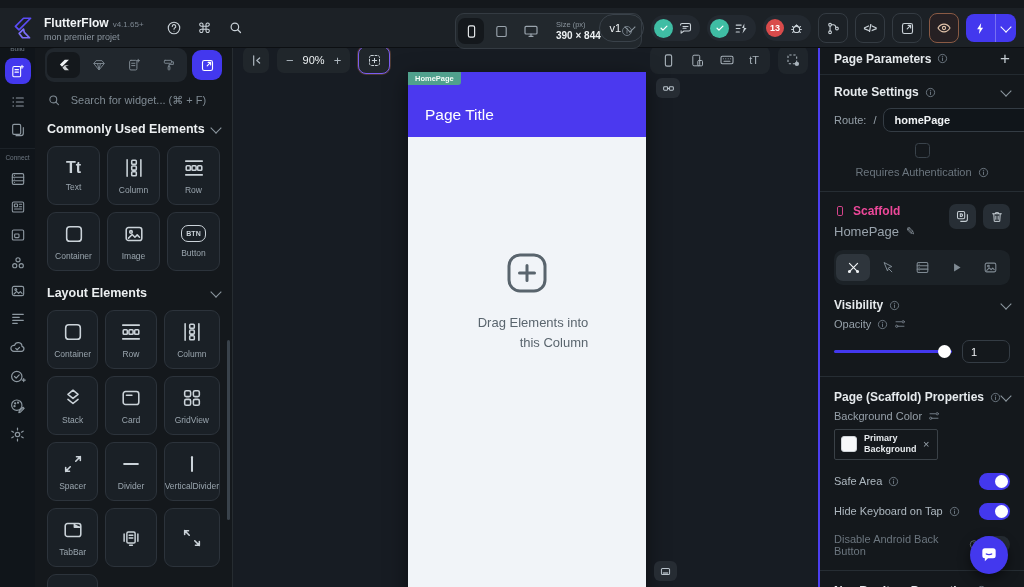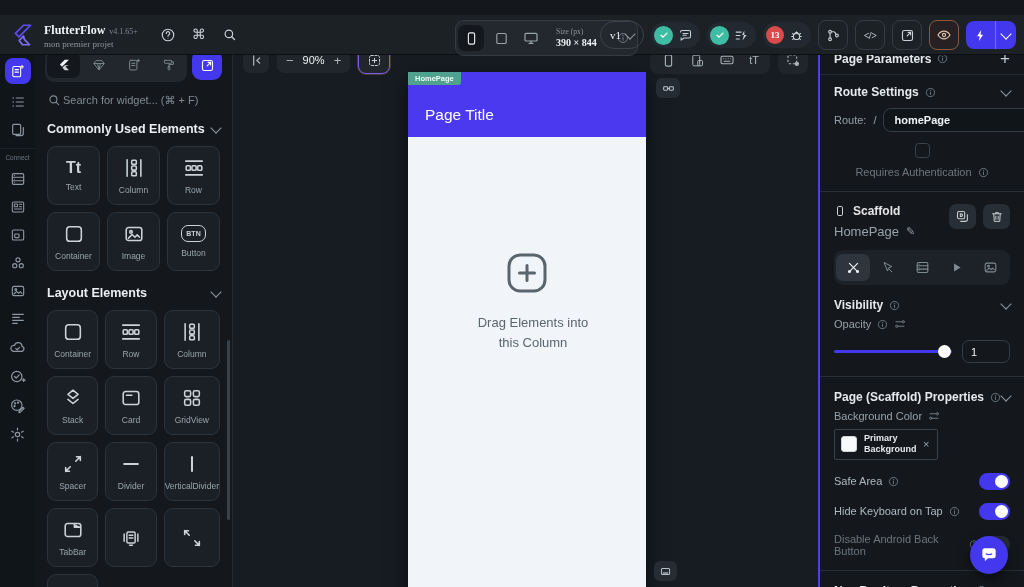--- a/index.html
+++ b/index.html
@@ -2,22 +2,22 @@
 <html><head>
 <meta charset="utf-8">
 <style>
   html,body{margin:0;padding:0;background:#0d1114;}
   #app{position:relative;width:1024px;height:587px;overflow:hidden;background:#14181C;
        font-family:"Liberation Sans",sans-serif;color:#E8ECEF;-webkit-font-smoothing:antialiased;}
   svg.ic{display:block;}
   .chev{width:7px;height:7px;border-right:1.6px solid #8D98A1;border-bottom:1.6px solid #8D98A1;
         transform:rotate(45deg);margin-top:-3px;}
   
-  .topbar{position:absolute;left:0;top:15px;width:1024px;height:40px;background:#1C2126;
-          border-bottom:1px solid #0c0f12;display:flex;align-items:center;padding:0 10px;box-sizing:border-box;z-index:20;font-family:Liberation Serif, serif;}
+  .topbar{position:absolute;left:0;top:8px;width:1024px;height:40px;background:#1C2126;
+          border-bottom:1px solid #0c0f12;display:flex;align-items:center;padding:0 10px;box-sizing:border-box;z-index:20;}
   .logo{width:26px;height:26px;margin-right:8px;}
   .title-block{line-height:1.15;margin-right:14px;}
   .app-name{font-size:12px;font-weight:bold;color:#F2F5F7;}
   .app-ver{font-size:8px;color:#7D8791;margin-left:4px;font-weight:normal;}
   .proj{font-size:9px;color:#8A949D;}
   .tb-ico{color:#C9D1D7;margin:0 8px;cursor:pointer;}
   .cmd{font-size:14px;color:#C9D1D7;}
   .device-group{position:absolute;left:455px;top:5px;height:30px;background:#22282D;border:1px solid #343B42;
                 border-radius:9px;display:flex;align-items:center;padding:2px 8px 2px 2px;gap:4px;}
   .dev-btn{width:26px;height:26px;border-radius:7px;display:flex;align-items:center;justify-content:center;color:#9AA4AD;cursor:pointer;}
@@ -51,21 +51,21 @@
             justify-content:center;margin:2px 0 4px;cursor:pointer;}
   .rail-div{width:35px;height:1px;background:#1c2228;margin:4px 0 0;}
   
   .widgets{position:absolute;left:35px;top:40px;bottom:0;width:198px;background:#14181C;border-right:1px solid #262C31;
            box-sizing:border-box;overflow:hidden;}
   .wtoolbar{display:flex;align-items:center;justify-content:space-between;margin:8px 10px 0;}
   .wtabs{background:#21272D;border-radius:9px;height:30px;display:flex;align-items:center;padding:2px;gap:2px;}
   .wtab{width:33px;height:26px;border-radius:7px;display:flex;align-items:center;justify-content:center;color:#7F8A93;cursor:pointer;}
   .wtab.sel{background:#14181C;color:#F0F3F5;}
   .wadd{width:30px;height:30px;border-radius:9px;background:#4338EE;color:#fff;display:flex;align-items:center;justify-content:center;cursor:pointer;}
-  .wsearch{display:flex;align-items:center;gap:0;margin:11px 12px 0;color:#7F8A93;}
+  .wsearch{display:flex;align-items:center;gap:8px;margin:11px 12px 0;color:#7F8A93;}
   .wsearch input{background:transparent;border:none;outline:none;color:#C9D1D7;font-size:11px;width:150px;
                  font-family:"Liberation Sans",sans-serif;}
   .wsearch input::placeholder{color:#7F8A93;}
   .wsec{display:flex;align-items:center;justify-content:space-between;margin:15px 12px 10px;}
   .wsec .t{font-size:12.5px;font-weight:bold;color:#ECEFF1;}
   .wgrid{display:grid;grid-template-columns:repeat(3,1fr);gap:7px;margin:0 12px;}
   .tile{background:#1A2026;border:1px solid #2C333B;border-radius:9px;height:57px;display:flex;flex-direction:column;
         align-items:center;justify-content:center;gap:6px;cursor:pointer;color:#CBD3D9;}
   .tile .tl{font-size:8.5px;color:#9AA5AE;}
   .tt-glyph{font-size:16px;font-weight:bold;color:#CBD3D9;line-height:1;}
@@ -88,21 +88,21 @@
   .tT{font-size:11px;color:#A9B3BB;cursor:pointer;}
   .cbox{width:30px;height:28px;background:#1F252B;border-radius:8px;display:flex;align-items:center;justify-content:center;color:#A9B3BB;cursor:pointer;}
   .phone{position:absolute;left:175px;top:32px;width:238px;height:560px;background:#F1F4F8;
          box-shadow:0 6px 22px rgba(0,0,0,.5);border-radius:1px;}
   .appbar{position:relative;height:65px;background:#4B39EF;}
   .ptag{position:absolute;left:0;top:0;background:#50A18D;color:#F2FBF7;font-size:7.5px;font-weight:bold;
         padding:2px 7px;border-radius:0 0 3px 0;}
   .ptitle{position:absolute;left:17px;bottom:13px;font-size:15.5px;color:#FFFFFF;font-weight:500;}
   .pbody{display:flex;flex-direction:column;align-items:center;}
   .plus-box{margin-top:112px;color:#59646D;}
-  .hint{margin-top:16px;font-size:13px;color:#5A656E;text-align:center;line-height:1.5;margin-left:12px;}
+  .hint{margin-top:16px;font-size:13px;color:#5A656E;text-align:right;line-height:1.5;margin-left:12px;}
   .side-btn{position:absolute;background:#262C33;border-radius:6px;display:flex;align-items:center;justify-content:center;
             color:#B8C2CA;cursor:pointer;}
   .link-btn{left:423px;top:38px;width:24px;height:20px;}
   .frame-btn{left:421px;top:521px;width:23px;height:20px;}
   .resize-line{position:absolute;left:818px;top:40px;bottom:0;width:2px;background:#4C3FF0;z-index:15;}
   
   .props{position:absolute;left:820px;right:0;top:40px;bottom:0;background:#14181C;box-sizing:border-box;
          padding:0 14px;overflow:hidden;}
   .prow{display:flex;align-items:center;justify-content:space-between;}
   .ptl{display:flex;align-items:center;gap:6px;font-size:12px;font-weight:bold;color:#E6EAED;}
@@ -111,21 +111,21 @@
   .info{color:#6F7983;}
   .plus-g{font-size:17px;color:#C6CED4;font-weight:normal;cursor:pointer;line-height:1;}
   .pdiv{height:1px;background:#232A30;margin:7px -14px 0;}
   .gapdiv{height:1px;background:#262D33;margin:13px -14px 0;}
   .route-row{display:flex;align-items:center;margin-top:9px;gap:7px;}
   .route-input{flex:1;height:24px;background:#10151A;border:1px solid #343C44;border-radius:8px;color:#F0F3F5;
                font-size:11px;font-weight:bold;padding:0 10px;outline:none;font-family:"Liberation Sans",sans-serif;box-sizing:border-box;}
   .chkrow{display:flex;align-items:center;gap:8px;margin-top:11px;flex-direction:column;}
   .chk{width:13px;height:13px;border:1.5px solid #3A434B;border-radius:3.5px;cursor:pointer;}
   .scaf-head{display:flex;align-items:flex-start;justify-content:space-between;margin-top:12px;}
-  .scaf-title{display:flex;align-items:center;gap:7px;font-size:12px;font-weight:bold;color:#e5e5e5;}
+  .scaf-title{display:flex;align-items:center;gap:7px;font-size:12px;font-weight:bold;color:#ec4899;}
   .scaf-name{display:flex;align-items:center;gap:7px;font-size:13px;color:#99A3AC;margin-top:6px;}
   .edit-g{font-size:11px;color:#8A949D;cursor:pointer;}
   .hbtns{display:flex;gap:7px;}
   .hbtn{width:27px;height:25px;background:#272E35;border-radius:7px;display:flex;align-items:center;justify-content:center;
         color:#C6CED4;cursor:pointer;}
   .ptabs{margin-top:11px;background:#1C2227;border-radius:9px;height:31px;display:flex;align-items:center;padding:2px;}
   .ptab{flex:1;height:27px;border-radius:7px;display:flex;align-items:center;justify-content:center;color:#7F8A93;cursor:pointer;}
   .ptab.sel{background:#2E353C;color:#F0F3F5;}
   .slider-row{display:flex;align-items:center;gap:10px;margin-top:10px;}
   .slider{flex:1;height:3px;background:#4338EE;border-radius:2px;position:relative;cursor:pointer;}

